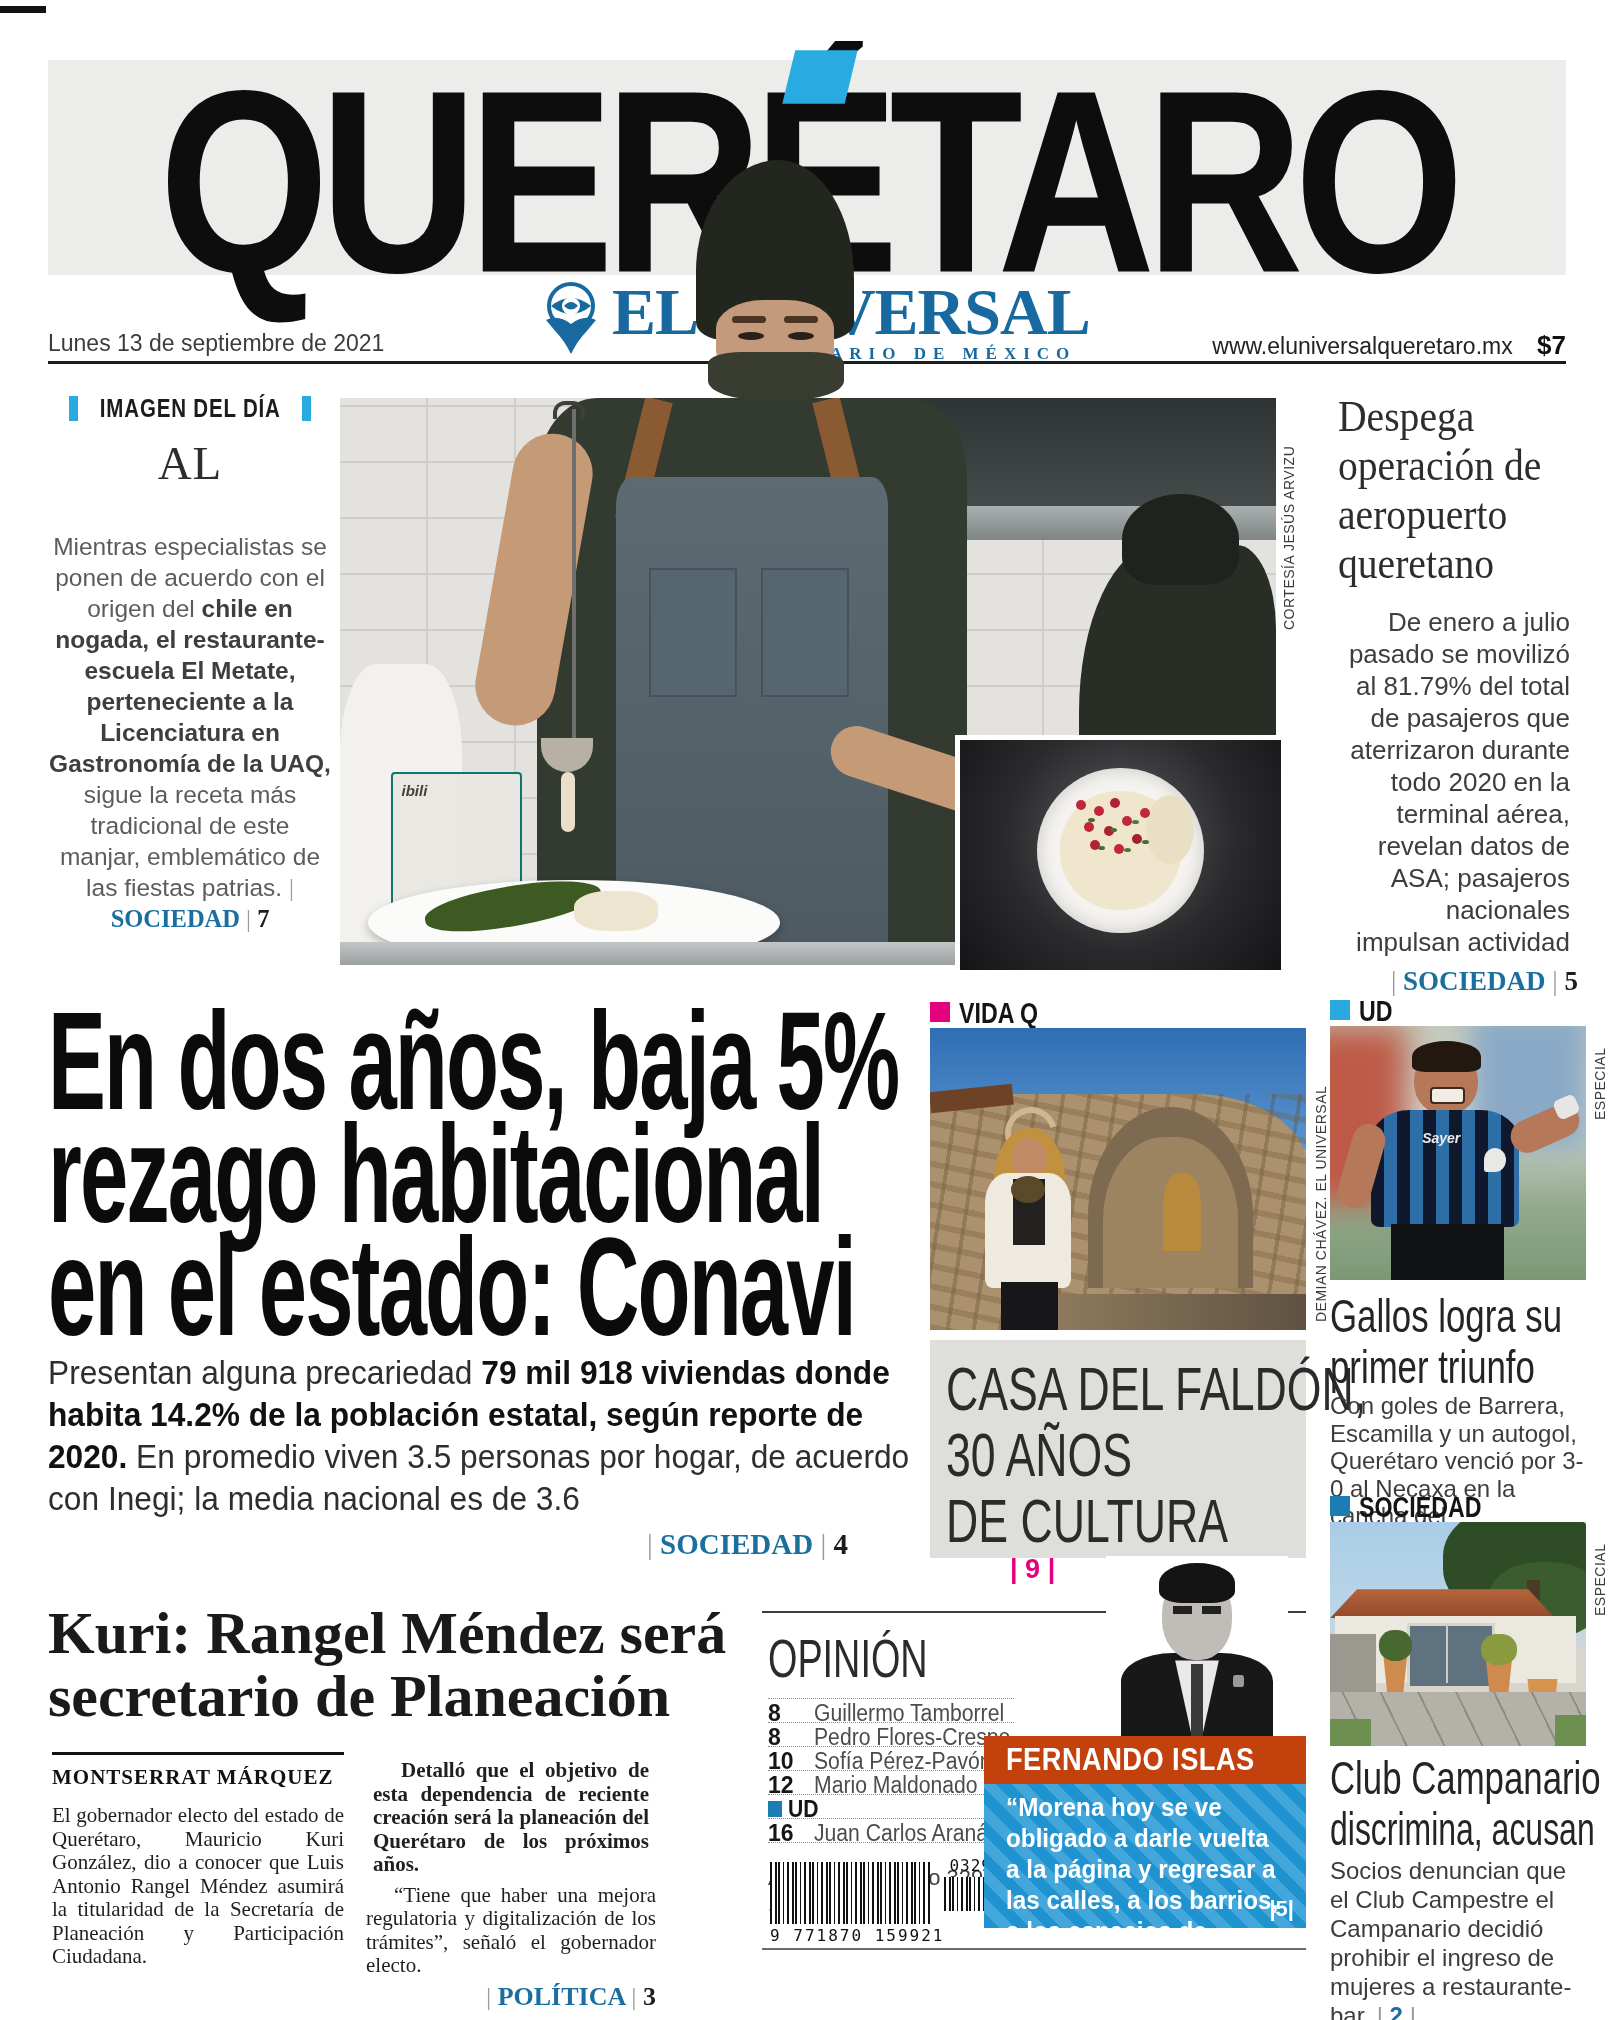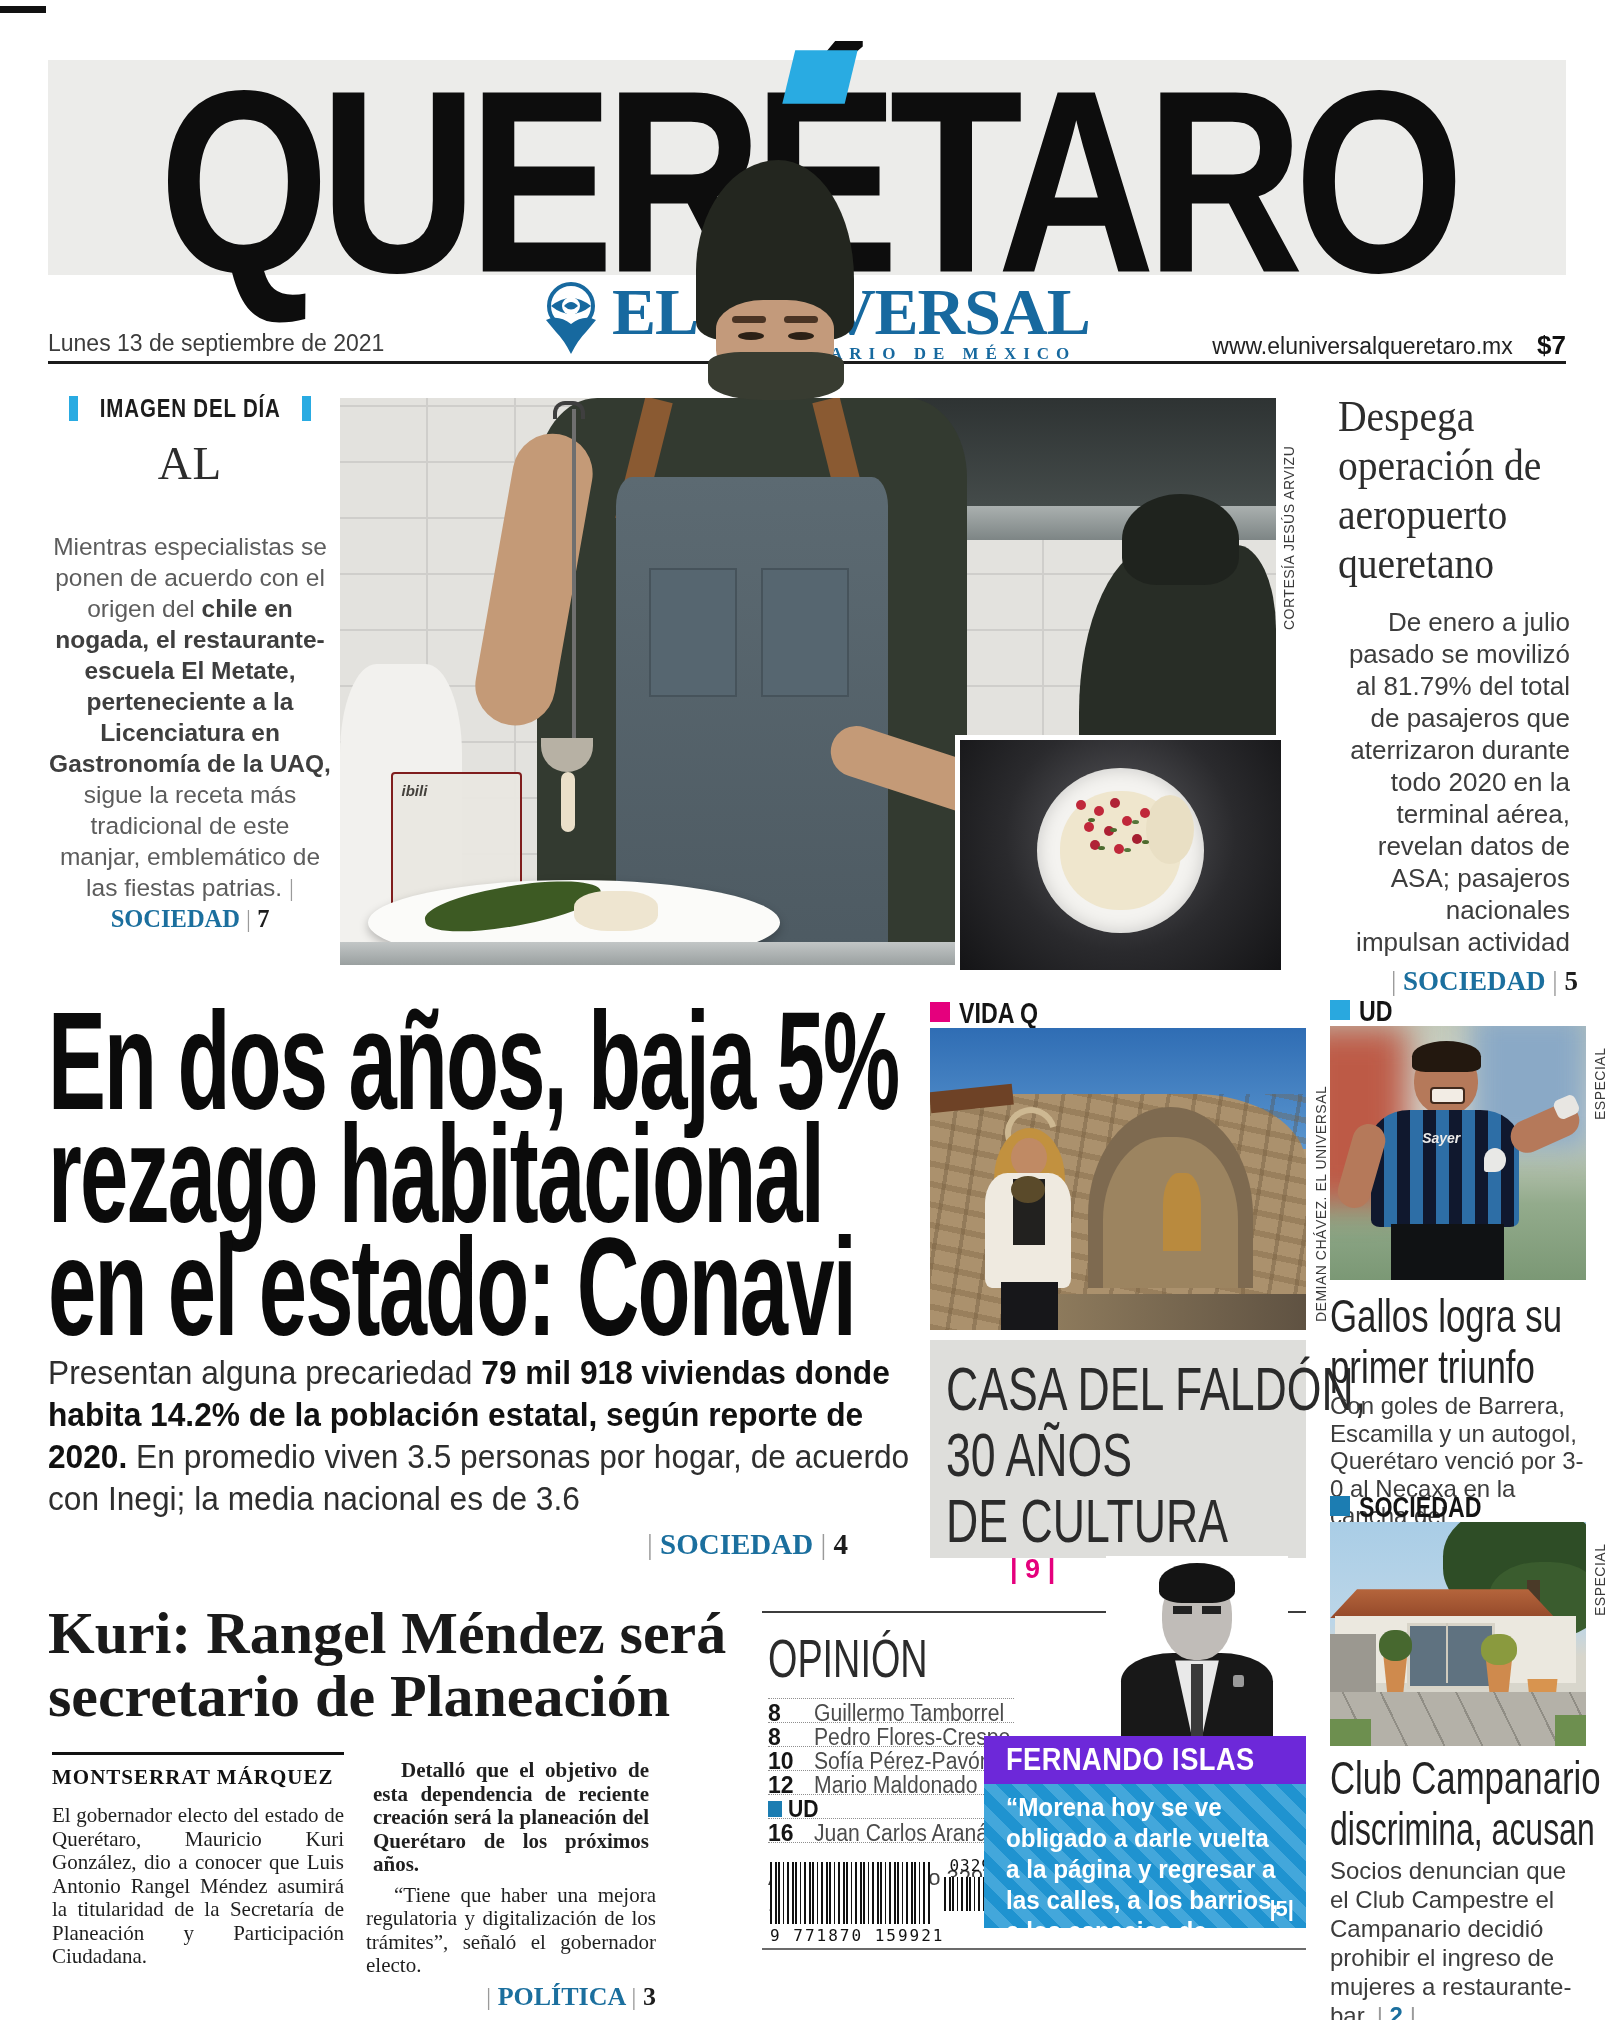--- a/index.html
+++ b/index.html
@@ -81,21 +81,21 @@
             transform:scaleX(.7);transform-origin:left;white-space:nowrap;}
   .op-row{display:flex;align-items:baseline;border-bottom:1px dotted #8f8f8f;padding:1px 0 3px 0;height:19px;}
   .op-num{width:46px;font-weight:700;font-size:23px;color:#161616;flex:none;}
   .op-name{font-size:23px;color:#4c4c4c;transform:scaleX(.92);transform-origin:left;white-space:nowrap;}
   .op-edition{font-size:22px;color:#3f3f3f;}
   .bars{background:repeating-linear-gradient(90deg,#111 0 2px,#fff 2px 5px,#111 5px 7px,#fff 7px 8px,
         #111 8px 10px,#fff 10px 13px,#111 13px 14px,#fff 14px 17px);}
   .bc-num{font-family:"DejaVu Sans Mono",monospace;font-size:16px;color:#111;letter-spacing:2px;}
 
   
-  .qbox-band{background:#6d28d9;}
+  .qbox-band{background:#c2410c;}
   .qbox-body{background:repeating-linear-gradient(45deg,#1f93d0 0 11px,#43a7db 11px 22px);}
   .q-name{display:inline-block;font-weight:700;font-size:31px;color:#fff;transform:scaleX(.88);
           transform-origin:left;letter-spacing:.5px;}
   .q-text{font-weight:700;font-size:25px;line-height:31px;color:#fff;}
 
   
   .vcredit{writing-mode:vertical-rl;transform:rotate(180deg);font-size:14px;color:#3a3a3a;
            letter-spacing:.5px;white-space:nowrap;}
 
   
@@ -167,21 +167,21 @@
     <div class="abs" style="left:52%;top:0;width:3%;height:22%;background:#8a5a32;transform:rotate(-14deg);"></div>
     <div class="abs" style="left:29.5%;top:14%;width:29%;height:86%;background:linear-gradient(180deg,#5c6a72,#4d5a62);border-radius:6% 6% 0 0;"></div>
     <div class="abs" style="left:33%;top:30%;width:9%;height:22%;background:#566670;border:2px solid #46535b;"></div>
     <div class="abs" style="left:45%;top:30%;width:9%;height:22%;background:#566670;border:2px solid #46535b;"></div>
     <div class="abs" style="left:16.5%;top:6%;width:8.5%;height:52%;background:#c49a77;border-radius:40px;transform:rotate(10deg);"></div>
     <div class="abs" style="left:52%;top:62%;width:22%;height:9%;background:#c49a77;border-radius:40px;transform:rotate(18deg);"></div>
     <div class="abs" style="left:24.8%;top:2%;width:4px;height:60%;background:#6f6f6f;"></div>
     <div class="abs" style="left:22.8%;top:0.5%;width:24px;height:14px;border:4px solid #3f3f3f;border-bottom:none;border-radius:12px 12px 0 0;"></div>
     <div class="abs" style="left:21.5%;top:60%;width:52px;height:34px;background:#b7b1a4;border-radius:0 0 26px 26px;"></div>
     <div class="abs" style="left:23.6%;top:66%;width:14px;height:60px;background:#eadfc9;border-radius:8px;"></div>
-    <div class="abs" style="left:5.5%;top:66%;width:13.5%;height:28%;background:rgba(233,231,224,.95);border:2px solid #7f1d1d;border-radius:4px;">
+    <div class="abs" style="left:5.5%;top:66%;width:13.5%;height:28%;background:rgba(233,231,224,.95);border:2px solid #0f766e;border-radius:4px;">
       <span style="position:absolute;left:8px;top:8px;font-size:15px;font-weight:700;font-style:italic;color:#44413c;">ibili</span>
     </div>
     <div class="abs" style="left:3%;top:85%;width:44%;height:15%;background:#fbfbf9;border-radius:50%;box-shadow:0 4px 10px rgba(0,0,0,.25);"></div>
     <div class="abs" style="left:9%;top:86%;width:19%;height:7%;background:#3d5a23;border-radius:46% 54% 50% 50%;transform:rotate(-10deg);"></div>
     <div class="abs" style="left:25%;top:87%;width:9%;height:7%;background:#eee5d0;border-radius:40%;"></div>
     <div class="abs" style="left:0;top:96%;width:100%;height:4%;background:linear-gradient(180deg,#c2c6c6,#9aa0a0);"></div>
   </div>
   <div class="abs vcredit" style="left:1281px;top:400px;height:230px;">CORTESÍA JESÚS ARVIZU</div>
 
   <div class="photo" style="left:955px;top:735px;width:321px;height:230px;background:radial-gradient(circle at 50% 42%,#5e5e62 0%,#2a2a2d 55%,#141416 100%);border-left:5px solid #fff;border-top:5px solid #fff;">

